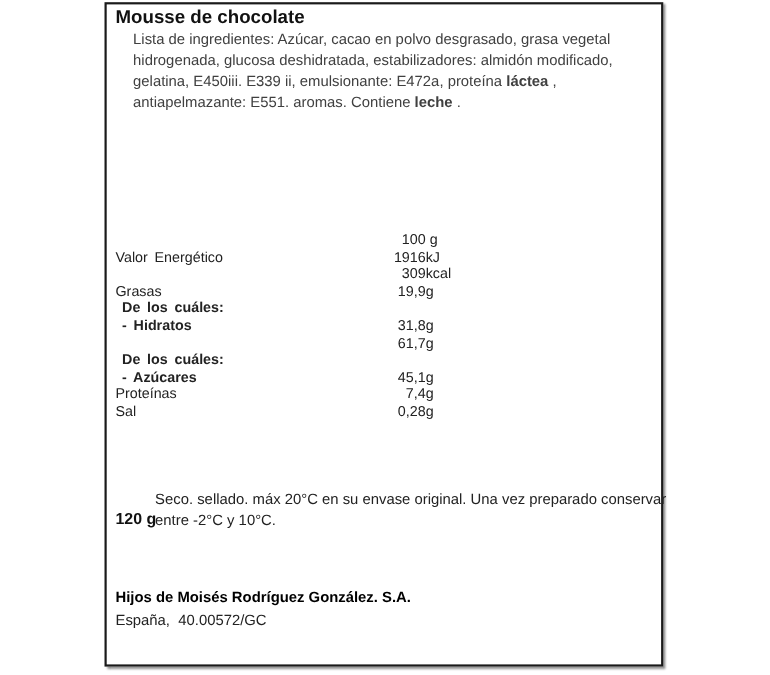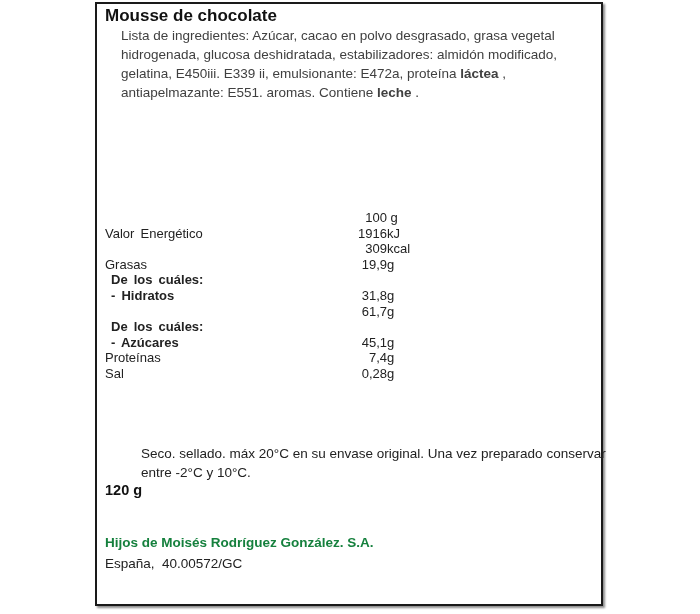--- a/index.html
+++ b/index.html
@@ -90,36 +90,36 @@
     top: 440px;
     font-size: 13.5px;
     line-height: 19px;
     color: #222222;
     margin-left: 36px;
   }
   .storage .line { white-space: pre; }
   .net-weight {
     position: absolute;
     left: 8px;
-    top: 478px;
+    top: 460px;
     font-size: 14.5px;
     font-weight: bold;
     color: #111111;
     white-space: pre;
   }
   .manufacturer {
     position: absolute;
     left: 8px;
     top: 528px;
     font-size: 13.5px;
     line-height: 21px;
     color: #222222;
   }
   .manufacturer .line { white-space: pre; }
-  .manufacturer .name { font-weight: bold; color: #15803d; }
+  .manufacturer .name { font-weight: bold; color: #000000; }
 </style>
 </head>
 <body>
 
 <div class="page">
   <div class="label-box">
 
     <div class="title">Mousse de chocolate</div>
 
     <div class="ingredients">

